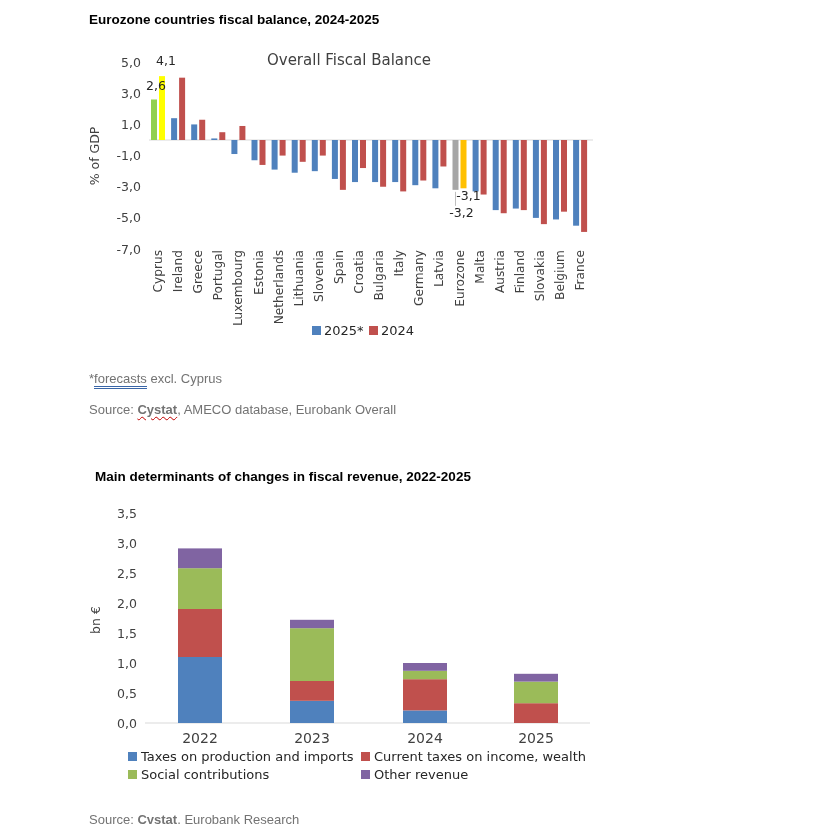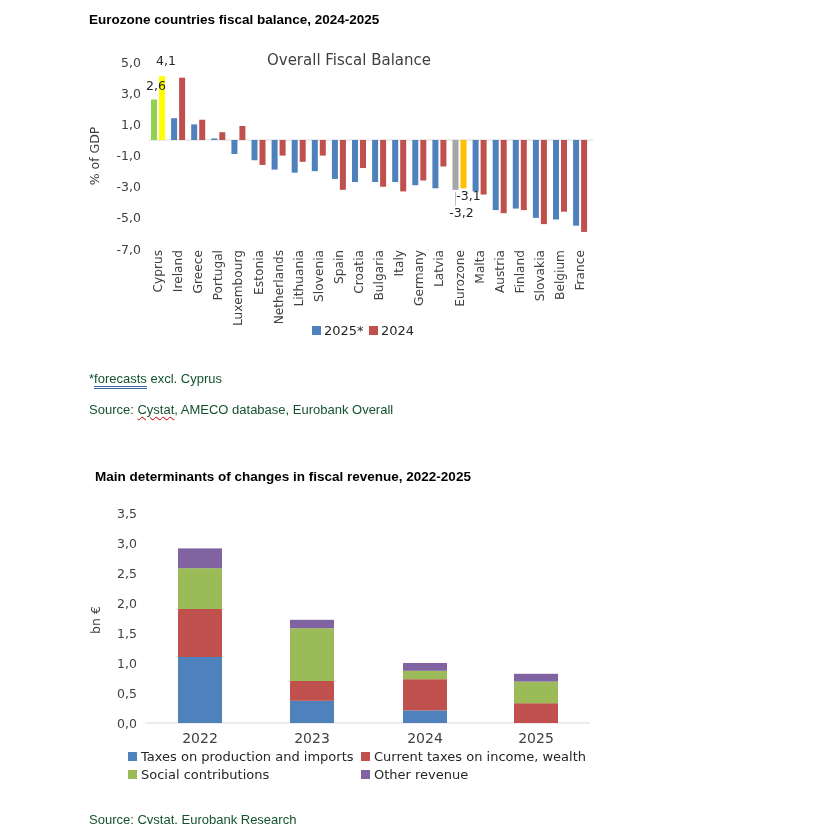--- a/index.html
+++ b/index.html
@@ -1,24 +1,24 @@
 <!DOCTYPE html>
 <html><head>
 <meta charset="utf-8">
 <style>
   html,body{margin:0;padding:0;background:#fff;}
   .page{position:relative;width:829px;height:824px;background:#ffffff;overflow:hidden;
         font-family:"Liberation Sans",sans-serif;color:#000;}
   .h{position:absolute;left:89px;margin:0;font-size:13.5px;font-weight:bold;color:#000;
      font-family:"Liberation Sans",sans-serif;}
-  .note{position:absolute;left:89px;font-size:13px;color:#14532d;}
+  .note{position:absolute;left:89px;font-size:13px;color:#737373;}
   .chart-svg{position:absolute;}
   .dbl-underline{border-bottom:3px double #3a66a7;padding-bottom:0px;}
   .wavy{text-decoration:underline;text-decoration-style:wavy;text-decoration-color:#c00000;
-        text-decoration-thickness:1px;text-underline-offset:2px;}
+        text-decoration-thickness:1px;text-underline-offset:2px;font-weight:bold;}
   svg text{font-family:"DejaVu Sans",sans-serif;}
   .tick{font-size:12.5px;fill:#404040;}
   .ctitle{font-size:15px;fill:#404040;}
   .ylab{font-size:12.5px;fill:#404040;}
   .cat{font-size:12.2px;fill:#404040;}
   .cat2{font-size:14px;fill:#404040;}
   .dlabel{font-size:12.5px;fill:#262626;}
   .leg{font-size:13px;fill:#262626;}
 </style>
 </head>

